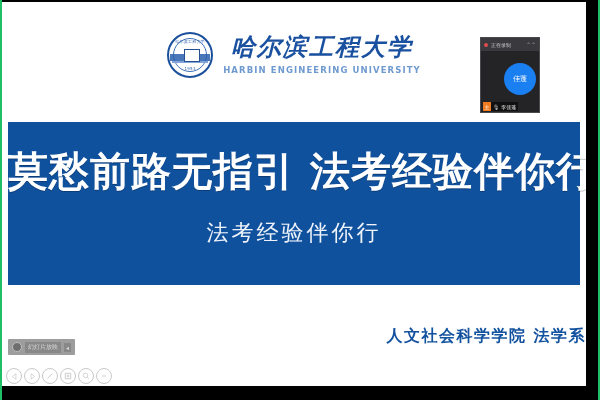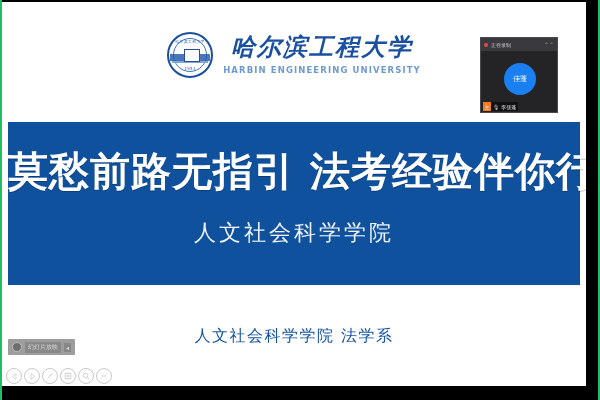--- a/index.html
+++ b/index.html
@@ -191,34 +191,34 @@
     color: #eef3fa;
     letter-spacing: 3px;
     white-space: nowrap;
   }
 
   
   #dept-line {
     position: absolute;
     left: 0; right: 0;
     top: 324px;
-    text-align: center;
+    text-align: right;
     font-size: 16px;
-    font-weight: normal;
+    font-weight: bold;
     color: #13529f;
     letter-spacing: 1.5px;
     white-space: nowrap;
   }
 
   
   #video-panel {
     position: absolute;
     left: 478px;
     top: 35px;
-    width: 78px;
+    width: 60px;
     height: 76px;
     background: #2b2b2e;
     border: 1px solid #4a4a4e;
     box-sizing: border-box;
     overflow: hidden;
   }
   #video-panel-header {
     position: relative;
     height: 13px;
     background: #3a3a3e;
@@ -378,21 +378,21 @@
         <div class="year">1953</div>
       </div>
       <div id="logo-text">
         <div id="uni-name-cn">哈尔滨工程大学</div>
         <div id="uni-name-en">HARBIN ENGINEERING UNIVERSITY</div>
       </div>
     </div>
 
     <div id="title-banner">
       <div id="main-title">莫愁前路无指引 法考经验伴你行</div>
-      <div id="sub-title">人文社会科学学院</div>
+      <div id="sub-title">法考经验伴你行</div>
     </div>
 
     <div id="dept-line">人文社会科学学院 法学系</div>
 
     <div id="video-panel">
       <div id="video-panel-header">
         <span id="rec-dot"></span>
         <span id="panel-title">正在录制</span>
         <span id="panel-chevrons">⌃⌃</span>
       </div>

